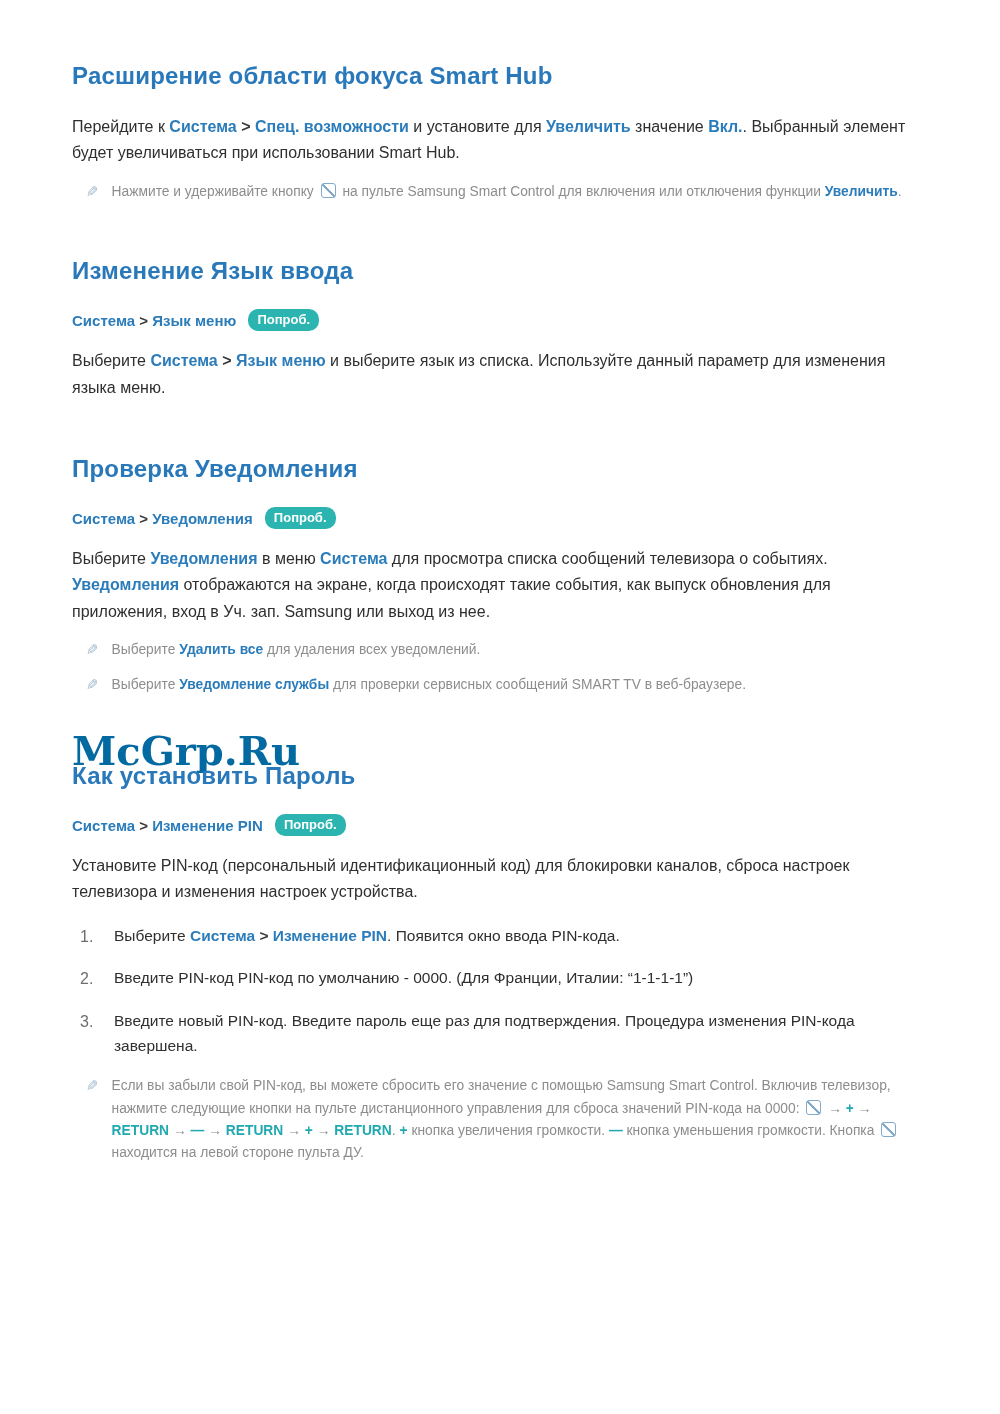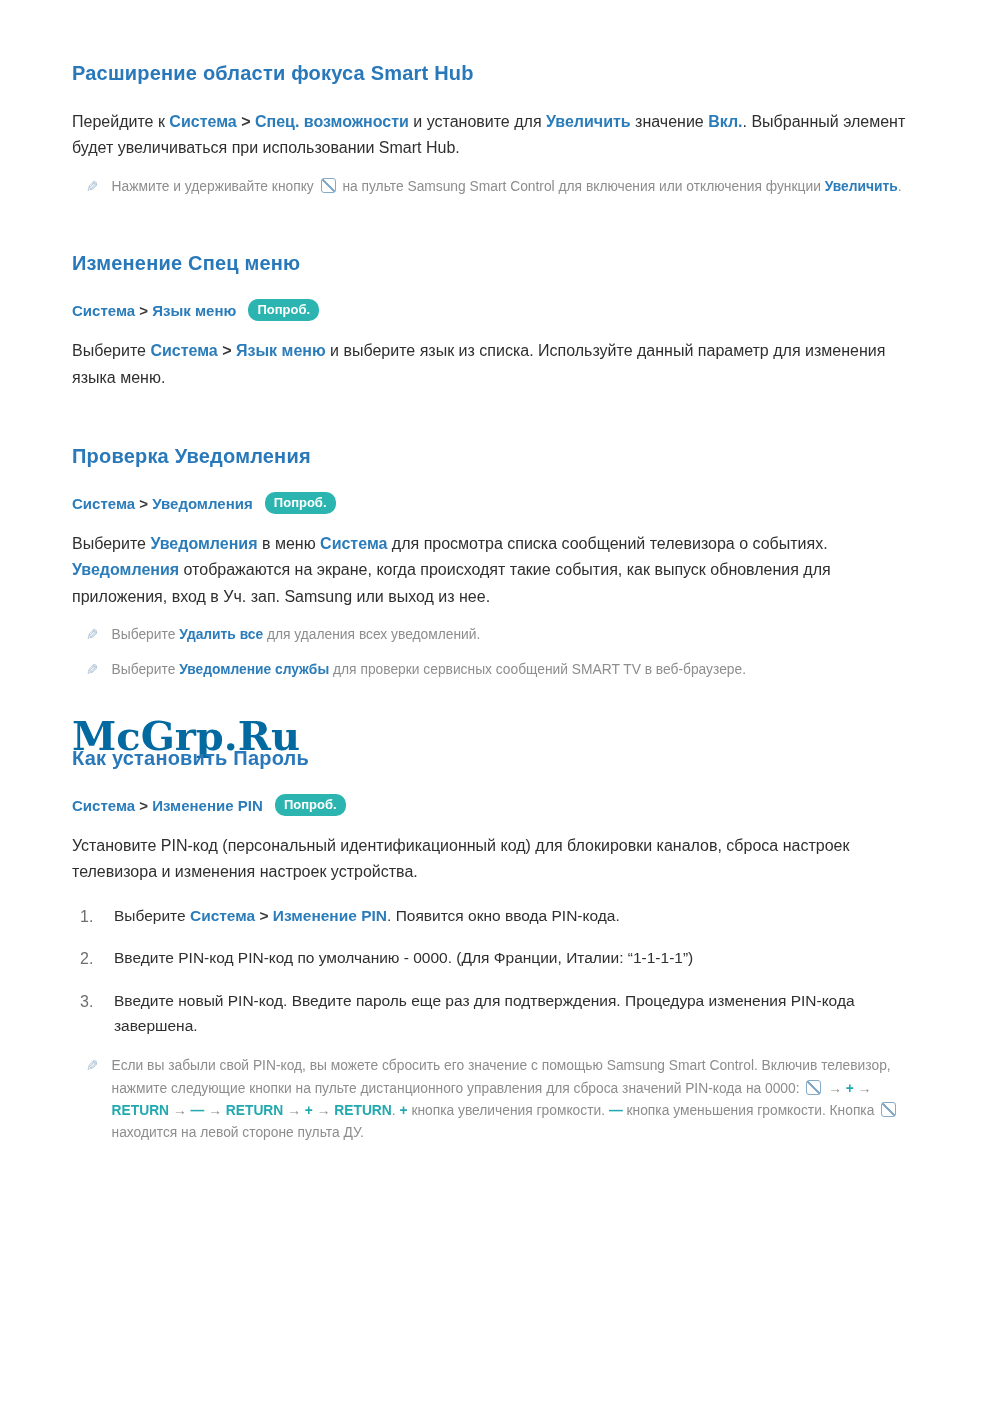--- a/index.html
+++ b/index.html
@@ -9,21 +9,21 @@
     margin:0 auto;
     background:#ffffff;
     font-family:"Liberation Sans","DejaVu Sans",sans-serif;
     color:#2f2f2f;
     overflow:hidden;
   }
   .content{padding:62px 70px 0 72px;}
   .sec{margin-bottom:54px;}
   .sec h2{
     margin:0 0 24px;
-    font-size:20px;
+    font-size:24px;
     font-weight:700;
     color:#2878ba;
     letter-spacing:.2px;
   }
   .crumb{
     margin:0 0 17px;
     font-size:15px;
     font-weight:700;
     color:#3a3a3a;
   }
@@ -110,21 +110,21 @@
     <section class="sec">
       <h2>Расширение области фокуса Smart Hub</h2>
       <p class="body"><span>Перейдите к </span><span class="seg-accent">Система</span><span class="seg-sep"> &gt; </span><span class="seg-accent">Спец. возможности</span><span> и установите для </span><span class="seg-accent">Увеличить</span><span> значение </span><span class="seg-accent">Вкл.</span><span>. Выбранный элемент будет увеличиваться при использовании Smart Hub.</span></p>
       <div class="note">
         <span class="pencil">✎</span>
         <span class="note-text"><span>Нажмите и удерживайте кнопку </span><span class="seg-mute"></span><span> на пульте Samsung Smart Control для включения или отключения функции </span><span class="seg-accent">Увеличить</span><span>.</span></span>
       </div>
     </section>
 
     <section class="sec">
-      <h2>Изменение Спец меню</h2>
+      <h2>Изменение Язык ввода</h2>
       <div class="crumb">
         <span><span class="seg-accent">Система</span><span class="seg-sep"> &gt; </span><span class="seg-accent">Язык меню</span></span>
         <span class="badge">Попроб.</span>
       </div>
       <p class="body"><span>Выберите </span><span class="seg-accent">Система</span><span class="seg-sep"> &gt; </span><span class="seg-accent">Язык меню</span><span> и выберите язык из списка. Используйте данный параметр для изменения языка меню.</span></p>
     </section>
 
     <section class="sec" style="margin-bottom:30px;">
       <h2>Проверка Уведомления</h2>
       <div class="crumb">

